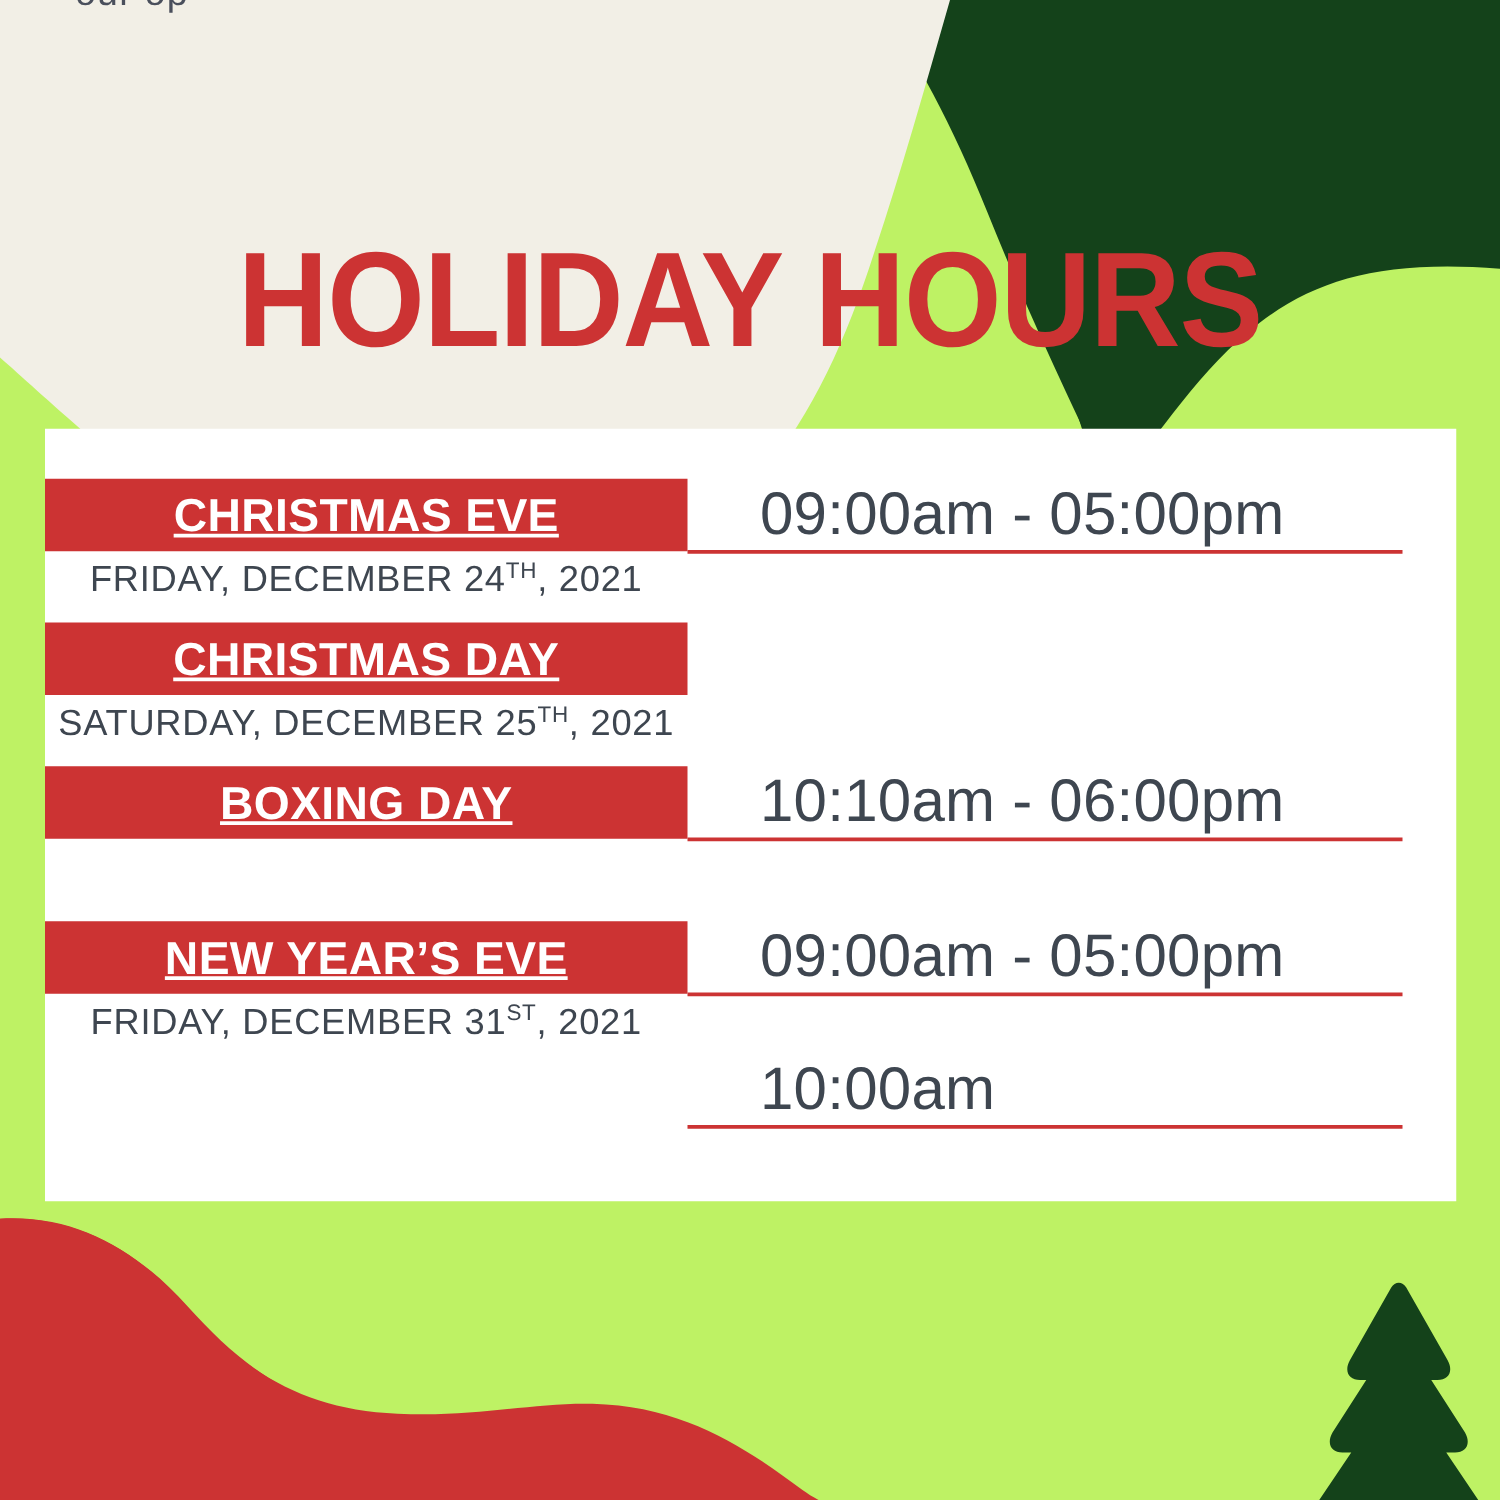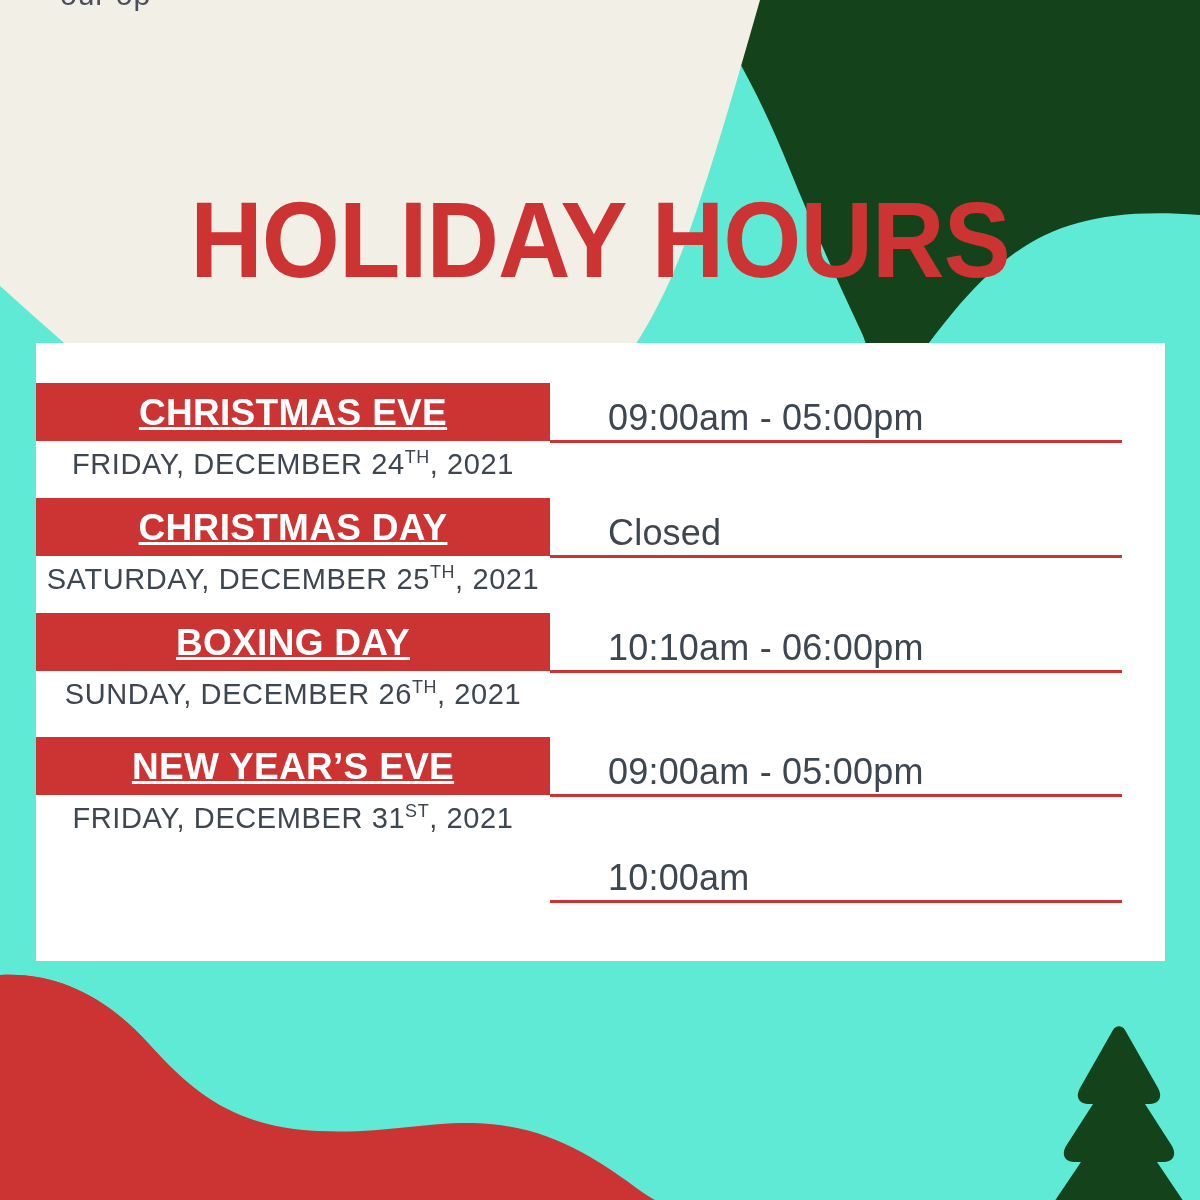--- a/index.html
+++ b/index.html
@@ -10,21 +10,21 @@
     width: 1200px;
     height: 1200px;
     font-family: "Liberation Sans", sans-serif;
     overflow: hidden;
   }
 
   #poster {
     position: relative;
     width: 1200px;
     height: 1200px;
-    background: #5eead4;
+    background: #bef264;
     overflow: hidden;
   }
 
   
   #bg-svg {
     position: absolute;
     inset: 0;
     width: 1200px;
     height: 1200px;
     display: block;
@@ -142,21 +142,21 @@
     height: 60px;
     border-bottom: 3px solid #CC3333;
     box-sizing: border-box;
   }
 
   .day-time {
     position: absolute;
     left: 58px;
     bottom: 4px;
     color: #3E4650;
-    font-size: 36px;
+    font-size: 48px;
     font-weight: 400;
     line-height: 1;
     letter-spacing: 0.2px;
     white-space: nowrap;
   }
 </style>
 </head>
 <body>
 
 <div id="poster">
@@ -237,31 +237,27 @@
         </div>
       </div>
 
       <div class="hours-row r1">
         <div class="row-left">
           <div class="day-banner">
             <span class="day-name">CHRISTMAS DAY</span>
           </div>
           <div class="day-date"><span>SATURDAY, DECEMBER 25</span><sup>TH</sup><span>, 2021</span></div>
         </div>
-        <div class="row-right">
-          <div class="day-time">Closed</div>
-        </div>
       </div>
 
       <div class="hours-row r2">
         <div class="row-left">
           <div class="day-banner">
             <span class="day-name">BOXING DAY</span>
           </div>
-          <div class="day-date"><span>SUNDAY, DECEMBER 26</span><sup>TH</sup><span>, 2021</span></div>
         </div>
         <div class="row-right">
           <div class="day-time">10:10am - 06:00pm</div>
         </div>
       </div>
 
       <div class="hours-row r3">
         <div class="row-left">
           <div class="day-banner">
             <span class="day-name">NEW YEAR’S EVE</span>

